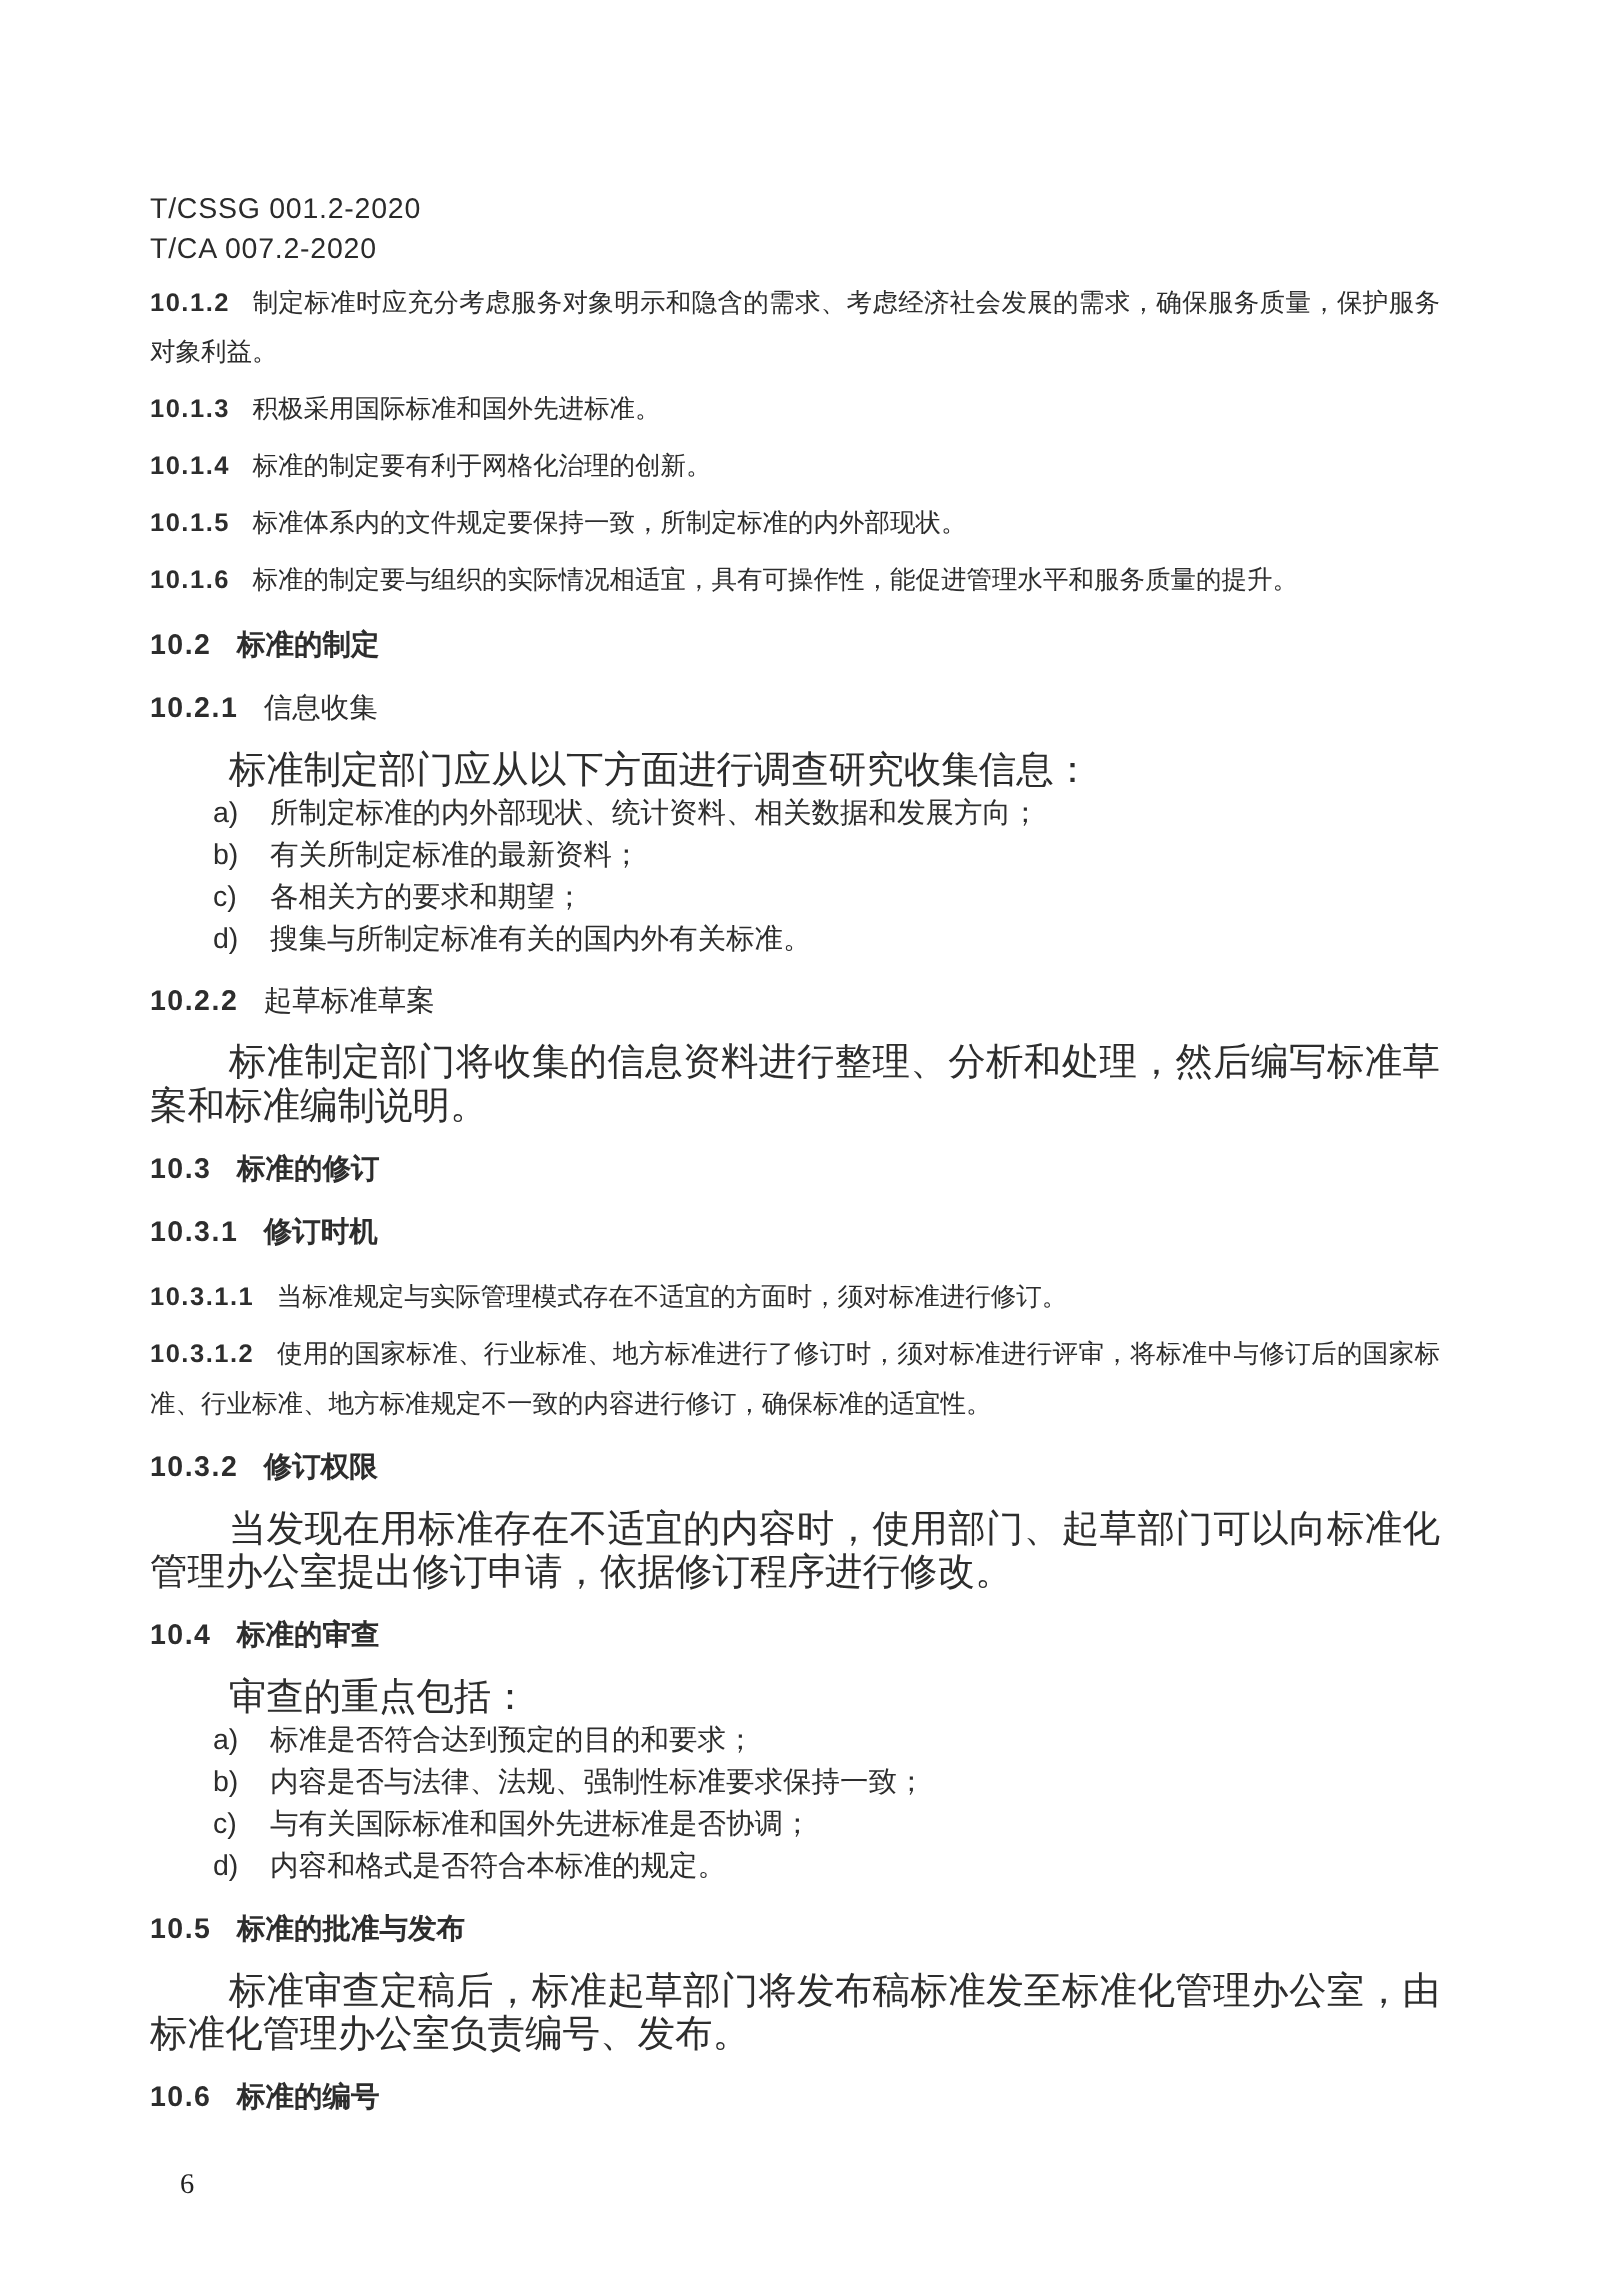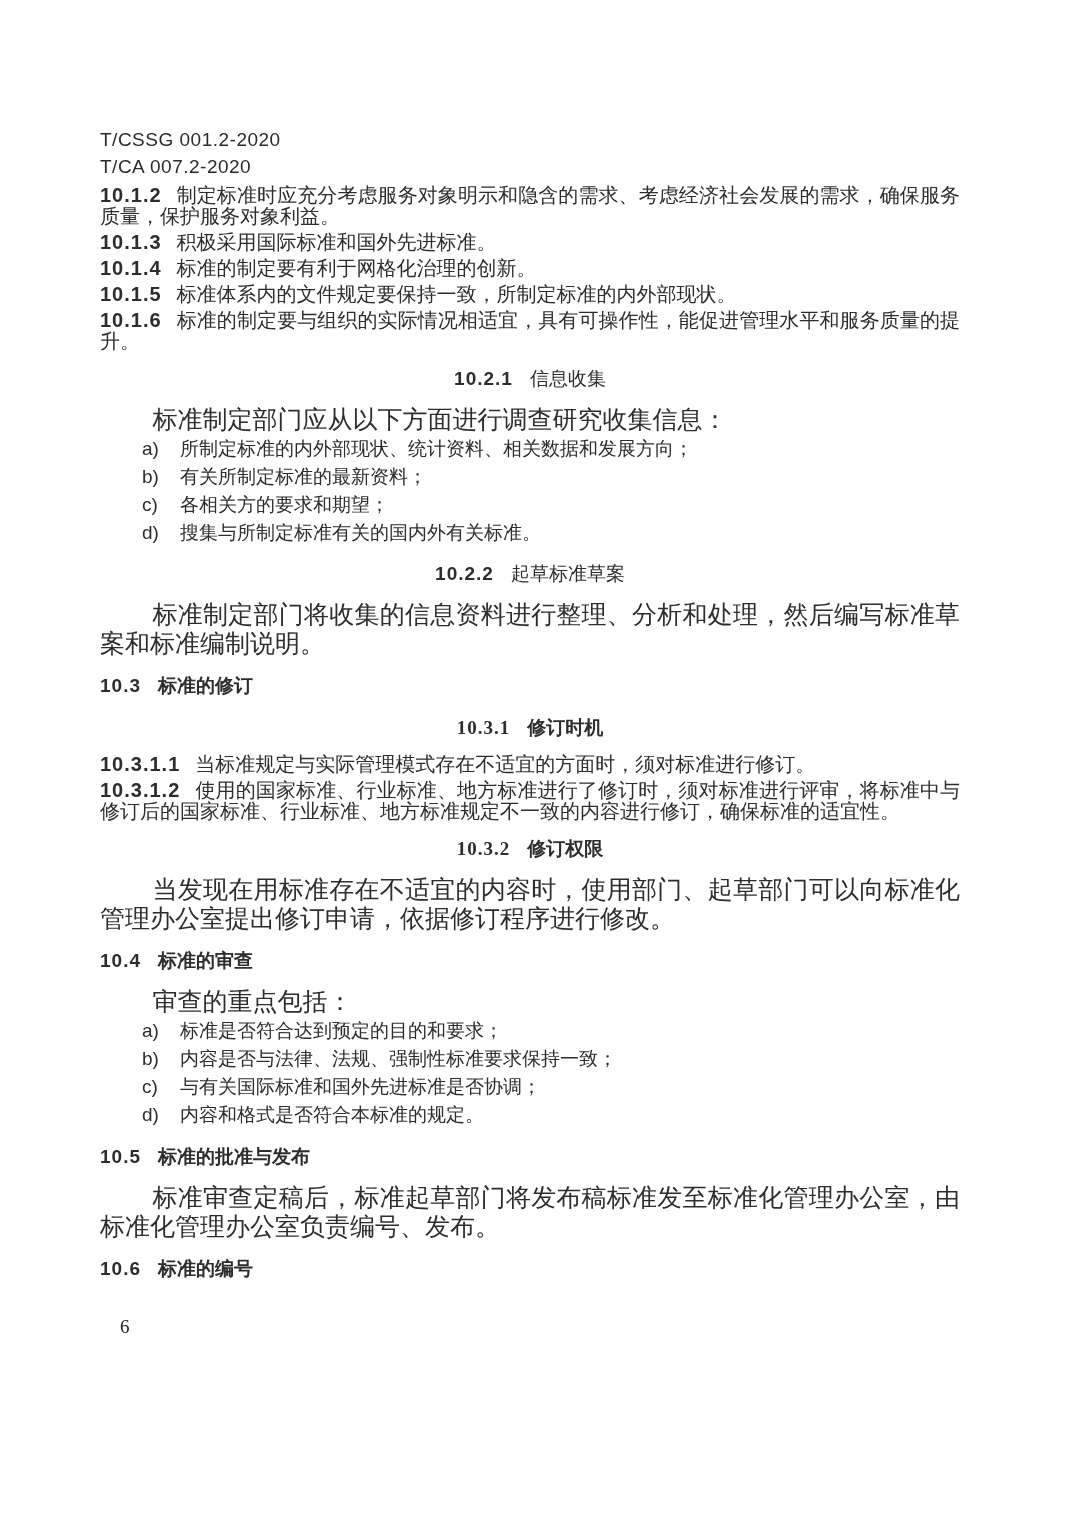--- a/index.html
+++ b/index.html
@@ -24,45 +24,44 @@
   }
   .doc-codes {
     font-size: 19px;
     line-height: 27px;
     letter-spacing: 0.5px;
     color: #2b2b2b;
   }
   .content { margin-top: 2px; }
 
   .clause {
-    font-size: 20px;
-    line-height: 21px;
+    font-size: 17px;
+    line-height: 33px;
     margin: 5px 0 0 0;
     text-align: justify;
   }
   .clause .num {
     font-weight: bold;
     margin-right: 15px;
     letter-spacing: 1px;
     white-space: nowrap;
   }
 
   .h2 {
     font-size: 19px;
     line-height: 30px;
     font-weight: bold;
     margin: 13px 0 11px 0;
   }
   .h3 {
     font-size: 19px;
     line-height: 30px;
     margin: 12px 0 11px 0;
-    text-align: center;
   }
-  .h3.bold { font-weight: bold; font-family: Liberation Serif, serif; }
+  .h3.bold { font-weight: bold; }
   .h2 .num, .h3 .num {
     font-weight: bold;
     margin-right: 17px;
     letter-spacing: 1px;
     white-space: nowrap;
   }
 
   .para {
     font-size: 25px;
     line-height: 29px;
@@ -104,20 +103,21 @@
     <div>T/CSSG 001.2-2020</div>
     <div>T/CA 007.2-2020</div>
   </div>
 
   <div class="content">
       <div class="clause"><span class="num">10.1.2</span><span class="txt">制定标准时应充分考虑服务对象明示和隐含的需求、考虑经济社会发展的需求，确保服务质量，保护服务对象利益。</span></div>
       <div class="clause"><span class="num">10.1.3</span><span class="txt">积极采用国际标准和国外先进标准。</span></div>
       <div class="clause"><span class="num">10.1.4</span><span class="txt">标准的制定要有利于网格化治理的创新。</span></div>
       <div class="clause"><span class="num">10.1.5</span><span class="txt">标准体系内的文件规定要保持一致，所制定标准的内外部现状。</span></div>
       <div class="clause"><span class="num">10.1.6</span><span class="txt">标准的制定要与组织的实际情况相适宜，具有可操作性，能促进管理水平和服务质量的提升。</span></div>
+      <div class="h2"><span class="num">10.2</span><span class="txt">标准的制定</span></div>
       <div class="h3"><span class="num">10.2.1</span><span class="txt">信息收集</span></div>
       <p class="para">标准制定部门应从以下方面进行调查研究收集信息：</p>
       <div class="list">
         <div class="li"><span class="marker">a)</span><span class="litext">所制定标准的内外部现状、统计资料、相关数据和发展方向；</span></div>
         <div class="li"><span class="marker">b)</span><span class="litext">有关所制定标准的最新资料；</span></div>
         <div class="li"><span class="marker">c)</span><span class="litext">各相关方的要求和期望；</span></div>
         <div class="li"><span class="marker">d)</span><span class="litext">搜集与所制定标准有关的国内外有关标准。</span></div>
       </div>
       <div class="h3"><span class="num">10.2.2</span><span class="txt">起草标准草案</span></div>
       <p class="para">标准制定部门将收集的信息资料进行整理、分析和处理，然后编写标准草案和标准编制说明。</p>

